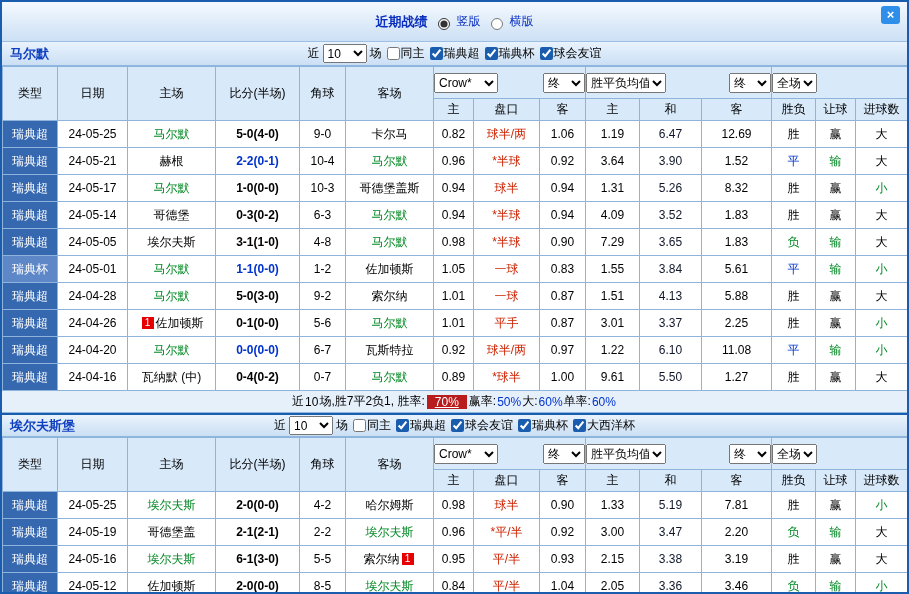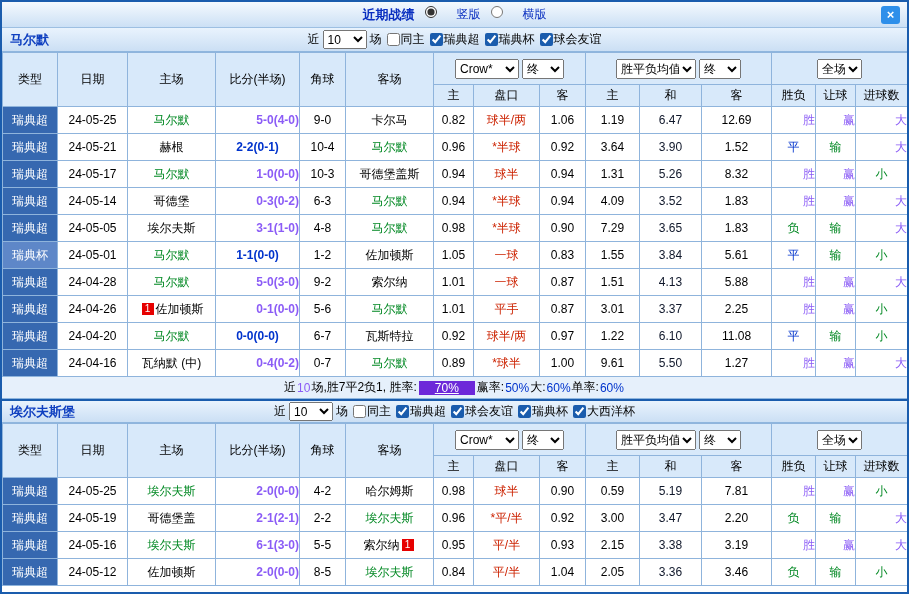--- a/index.html
+++ b/index.html
@@ -1,61 +1,61 @@
 <!DOCTYPE html>
 <html><head>
 <meta charset="utf-8">
 <style>
   *{margin:0;padding:0;box-sizing:border-box;}
   html,body{width:909px;height:594px;overflow:hidden;background:#fff;
     font-family:"Liberation Sans","DejaVu Sans",sans-serif;font-size:12px;color:#000;}
   .window{width:909px;height:594px;border:2px solid #1a5cad;overflow:hidden;background:#fff;}
 
-  .titlebar{position:relative;height:26px;background:linear-gradient(#f4f9fe,#cce0f5);
+  .titlebar{position:relative;height:40px;background:linear-gradient(#f4f9fe,#cce0f5);
     border-bottom:1px solid #9dbfe2;display:flex;align-items:center;justify-content:center;gap:10px;}
   .title{color:#0a2fc0;font-weight:bold;font-size:13px;}
-  .radio-label{color:#0a2fc0;display:inline-flex;align-items:flex-start;gap:20px;cursor:default;}
+  .radio-label{color:#0a2fc0;display:inline-flex;align-items:flex-end;gap:7px;cursor:default;}
   .radio-label input{width:12px;height:12px;accent-color:#333;}
   .close-btn{position:absolute;right:7px;top:4px;width:19px;height:18px;background:#2e8fea;
     color:#fff;border-radius:3px;text-align:center;line-height:17px;font-weight:bold;font-size:13px;}
 
   .team-row{position:relative;height:24px;background:linear-gradient(#e9f3fd,#cbdff4);
     border-bottom:1px solid #8fb6de;display:flex;align-items:center;justify-content:center;}
   .sec2 .team-row{border-top:2px solid #1a5cad;}
   .team-name{position:absolute;left:8px;color:#1040c0;font-weight:bold;font-size:13px;}
   .filters{display:flex;align-items:center;gap:3px;}
   .filters select{height:19px;font-size:12px;width:44px;}
   .filters label{display:inline-flex;align-items:center;margin-left:2px;}
   .filters input{width:13px;height:13px;accent-color:#1a5cad;margin-right:1px;}
 
   table{width:100%;border-collapse:collapse;table-layout:fixed;}
   th,td{border:1px solid #8fb4dc;text-align:center;font-weight:normal;overflow:hidden;white-space:nowrap;}
   thead th{background:#d8e9fa;}
   thead tr.h1 th{height:32px;}
   thead tr.h2 th{height:22px;}
   tbody td{height:27px;background:#fff;}
-  .hsel{display:flex;justify-content:center;align-items:center;gap:3px;}
+  .hsel{display:flex;justify-content:space-between;align-items:center;gap:3px;}
   .hsel select{height:20px;font-size:12px;}
   .sel-odds{width:64px;} .sel-final{width:42px;} .sel-wdl{width:80px;} .sel-scope{width:45px;}
 
   td.lg{color:#fff;}
   td.lg-super{background:#3668b0;}
   td.lg-cup{background:#5e87c8;}
   .t-green{color:#008822;}
   .score{font-weight:bold;}
-  .c-red{color:#8b5cf6;text-align:right;}
+  .c-red{color:#000000;}
   .c-blue{color:#0033cc;}
   .c-green{color:#008822;}
   td.pan{color:#cc2200;}
   td.avgdraw{color:#0f172a;}
   .badge1{display:inline-block;width:12px;height:12px;line-height:12px;background:#e60000;
     color:#fff;font-size:10px;margin:0 2px;vertical-align:1px;text-align:center;}
   .summary{height:22px;background:#e6f0fb;border-bottom:1px solid #8fb6de;
     display:flex;align-items:center;justify-content:center;}
-  .pct-badge{background:#6d28d9;color:#fff;padding:0 16px;margin:0 2px;text-decoration:underline;}
+  .pct-badge{background:#b91c1c;color:#fff;padding:0 8px;margin:0 2px;text-decoration:underline;}
   .summary .c-blue,.summary .c-red{margin:0 1px;}
 </style>
 </head>
 <body>
 
 <div class="window">
 
   <div class="titlebar">
     <span class="title">近期战绩</span>
     <label class="radio-label">
@@ -426,21 +426,21 @@
           <tr>
             <td class="lg lg-super">瑞典超</td>
             <td>24-05-25</td>
             <td><span class="t-green">埃尔夫斯</span></td>
             <td class="score c-red">2-0(0-0)</td>
             <td>4-2</td>
             <td><span>哈尔姆斯</span></td>
             <td>0.98</td>
             <td class="pan">球半</td>
             <td>0.90</td>
-            <td>0.59</td>
+            <td>1.33</td>
             <td class="avgdraw">5.19</td>
             <td>7.81</td>
             <td class="c-red">胜</td>
             <td class="c-red">赢</td>
             <td class="c-green">小</td>
           </tr>
           <tr>
             <td class="lg lg-super">瑞典超</td>
             <td>24-05-19</td>
             <td><span>哥德堡盖</span></td>

